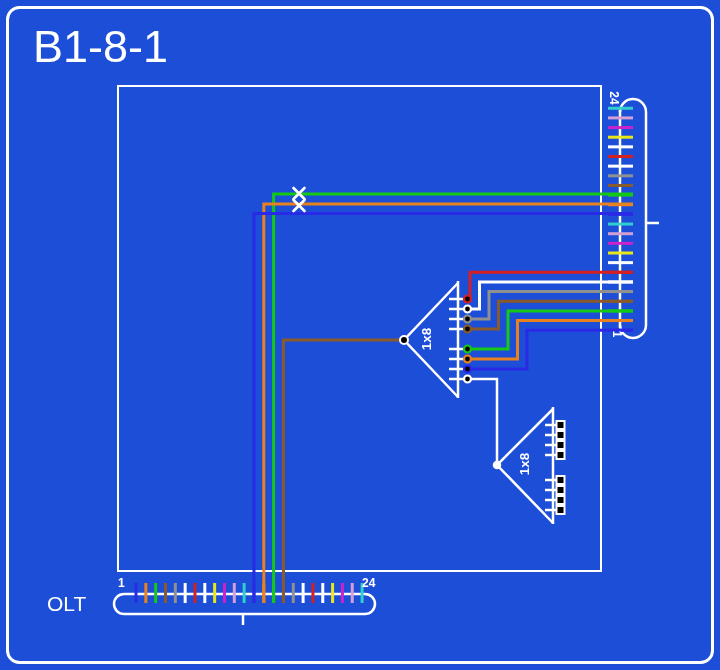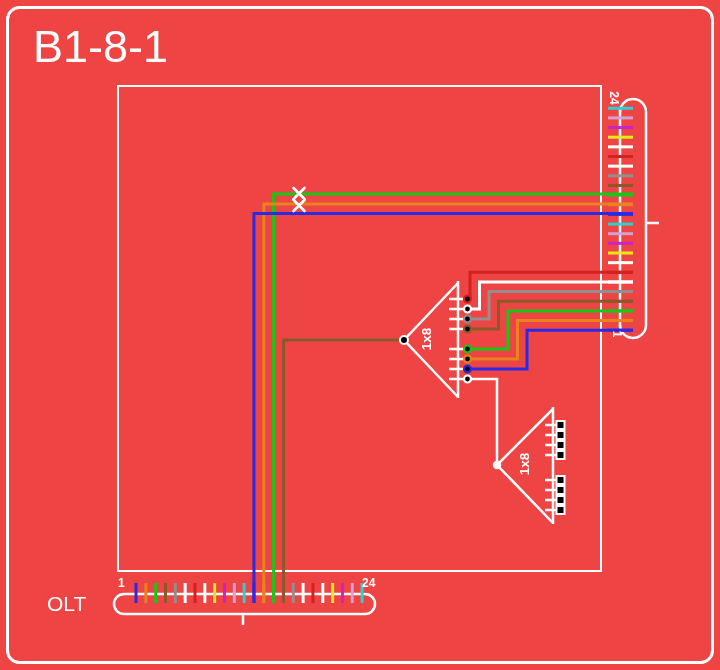--- a/index.html
+++ b/index.html
@@ -1,16 +1,16 @@
 <!DOCTYPE html>
 <html><head>
 <meta charset="utf-8">
 <style>
   html,body{margin:0;padding:0;background:#000;}
-  #stage{position:relative;width:720px;height:670px;background:#ef4444;overflow:hidden;}
+  #stage{position:relative;width:720px;height:670px;background:#1d4ed8;overflow:hidden;}
   svg{display:block;}
   text{font-family:"Liberation Sans",sans-serif;fill:#fff;}
 </style>
 </head>
 <body>
 
 <div id="stage">
     <svg width="720" height="670" viewBox="0 0 720 670">
       <rect x="7.5" y="7.5" width="705" height="655" rx="12" fill="none" stroke="#ffffff" stroke-width="3"></rect>
       <text x="33" y="62" font-size="45">B1-8-1</text>

